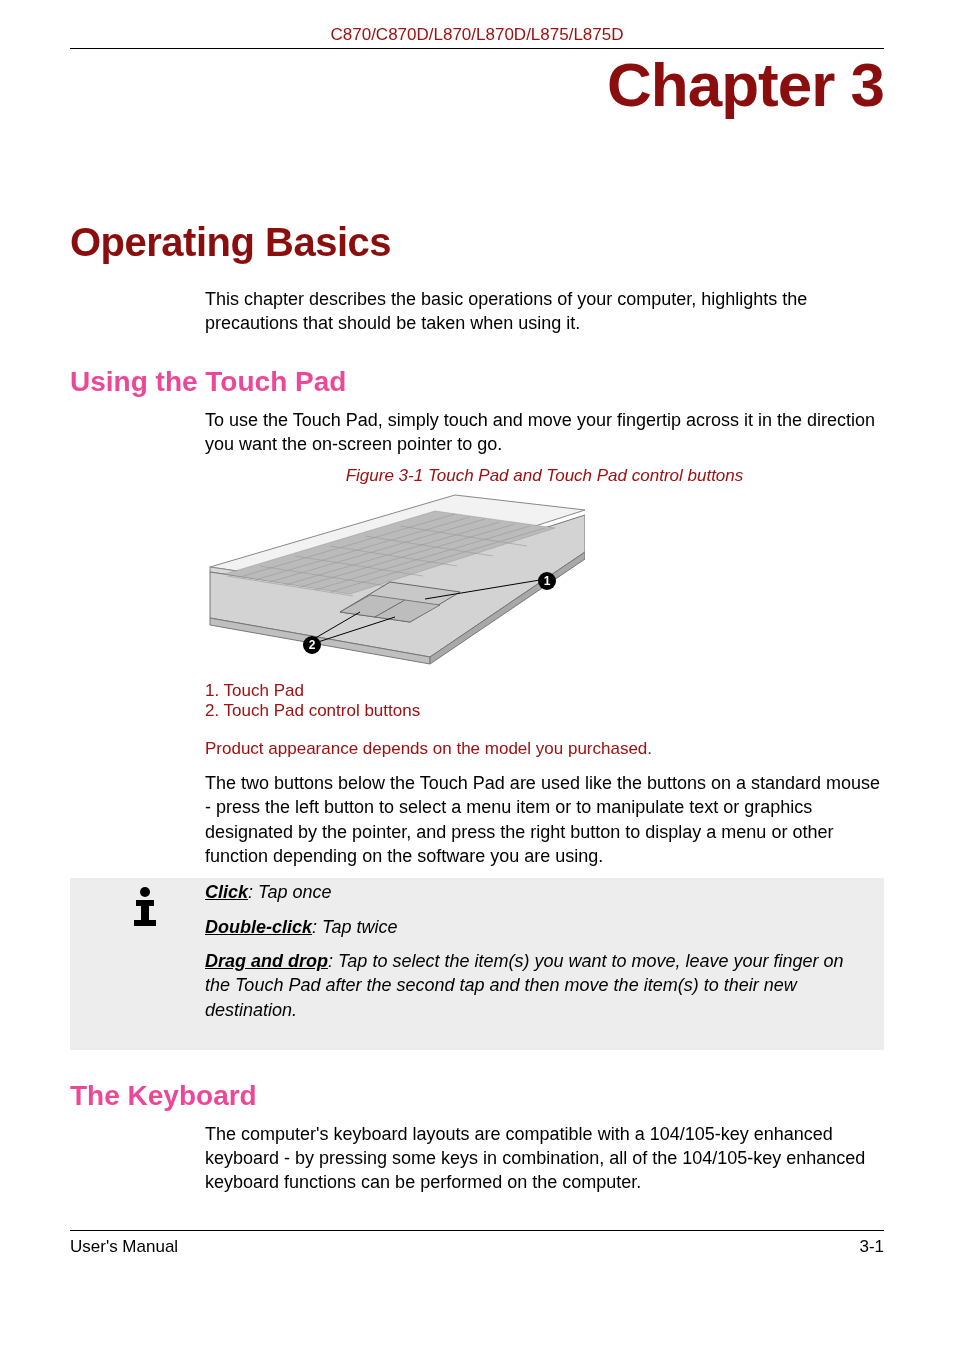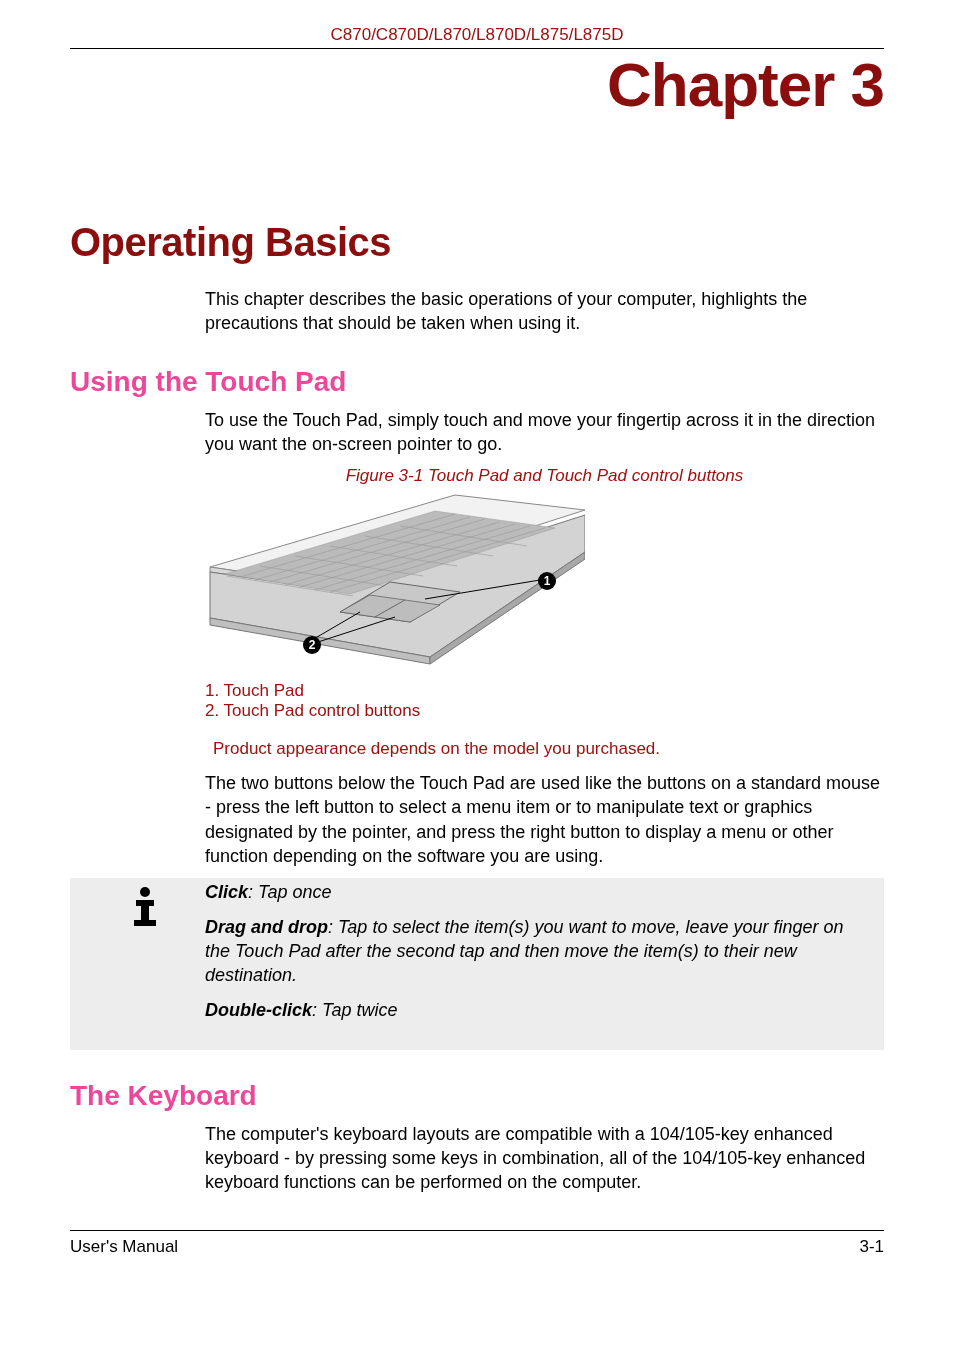--- a/index.html
+++ b/index.html
@@ -84,34 +84,34 @@
       display: flex;
       margin: 14px 0 8px 0;
       font-size: 17px;
       color: #a01010;
       flex-direction: column;
     }
     .legend-left { width: 335px; }
     .red-note {
       color: #a01010;
       font-size: 17px;
-      margin: 18px 0 12px 8px;
+      margin: 18px 0 12px 0;
     }
     .info-row {
       display: flex;
       align-items: flex-start;
       background: #ededed;
       padding: 2px 0 18px 0;
       margin-top: 6px;
     }
     .info-icon-col { flex: 0 0 135px; display: flex; justify-content: left; padding-left: 55px; padding-top: 4px;}
     .info-body { flex: 1; padding-right: 12px; font-size: 18px; line-height: 1.35; }
     .info-body p { margin-bottom: 10px; }
     .italic { font-style: italic; }
-    .bold-italic { font-style: italic; font-weight: bold; }
+    .bold-italic { font-style: italic; font-weight: bold; text-decoration: underline; }
     .footer {
       border-top: 1.5px solid #000;
       margin-top: 35px;
       padding-top: 6px;
       display: flex;
       justify-content: space-between;
       font-size: 17px;
       color: #000000;
     }
   </style>
@@ -190,22 +190,22 @@
   <div class="info-icon-col">
     <svg width="40" height="45" viewBox="0 0 40 45">
       <circle cx="20" cy="8" r="5" fill="#000"></circle>
       <rect x="11" y="16" width="18" height="6" fill="#000"></rect>
       <rect x="16" y="16" width="8" height="22" fill="#000"></rect>
       <rect x="9" y="36" width="22" height="6" fill="#000"></rect>
     </svg>
   </div>
   <div class="info-body">
     <p class="italic"><span class="bold-italic">Click</span><span>: Tap once</span></p>
+    <p class="italic"><span class="bold-italic">Double-click</span><span>: Tap twice</span></p>
     <p class="italic"><span class="bold-italic">Drag and drop</span><span>: Tap to select the item(s) you want to move, leave your finger on the Touch Pad after the second tap and then move the item(s) to their new destination.</span></p>
-    <p class="italic"><span class="bold-italic">Double-click</span><span>: Tap twice</span></p>
   </div>
 </div>
 
 <div class="h2">The Keyboard</div>
 
 <div class="indent-block">
   <p class="para">The computer's keyboard layouts are compatible with a 104/105-key enhanced keyboard - by pressing some keys in combination, all of the 104/105-key enhanced keyboard functions can be performed on the computer.</p>
 </div>
 
 <div class="footer">

